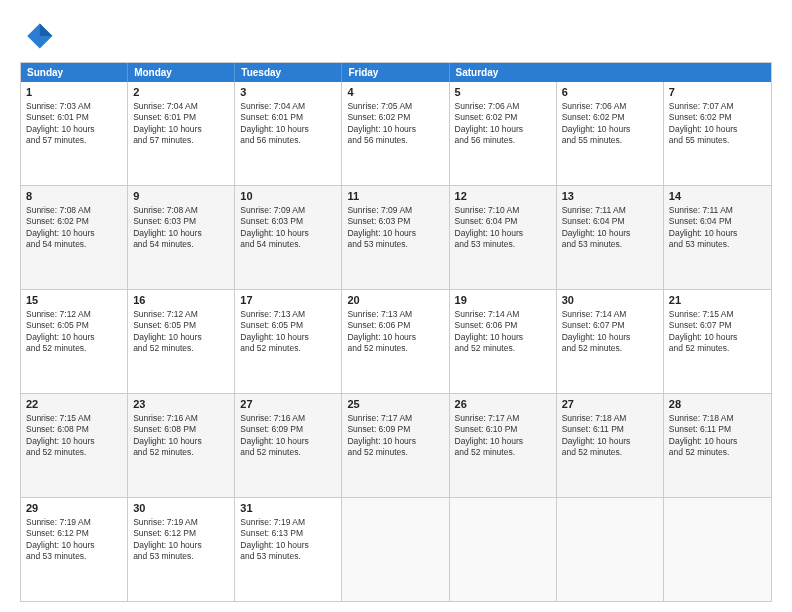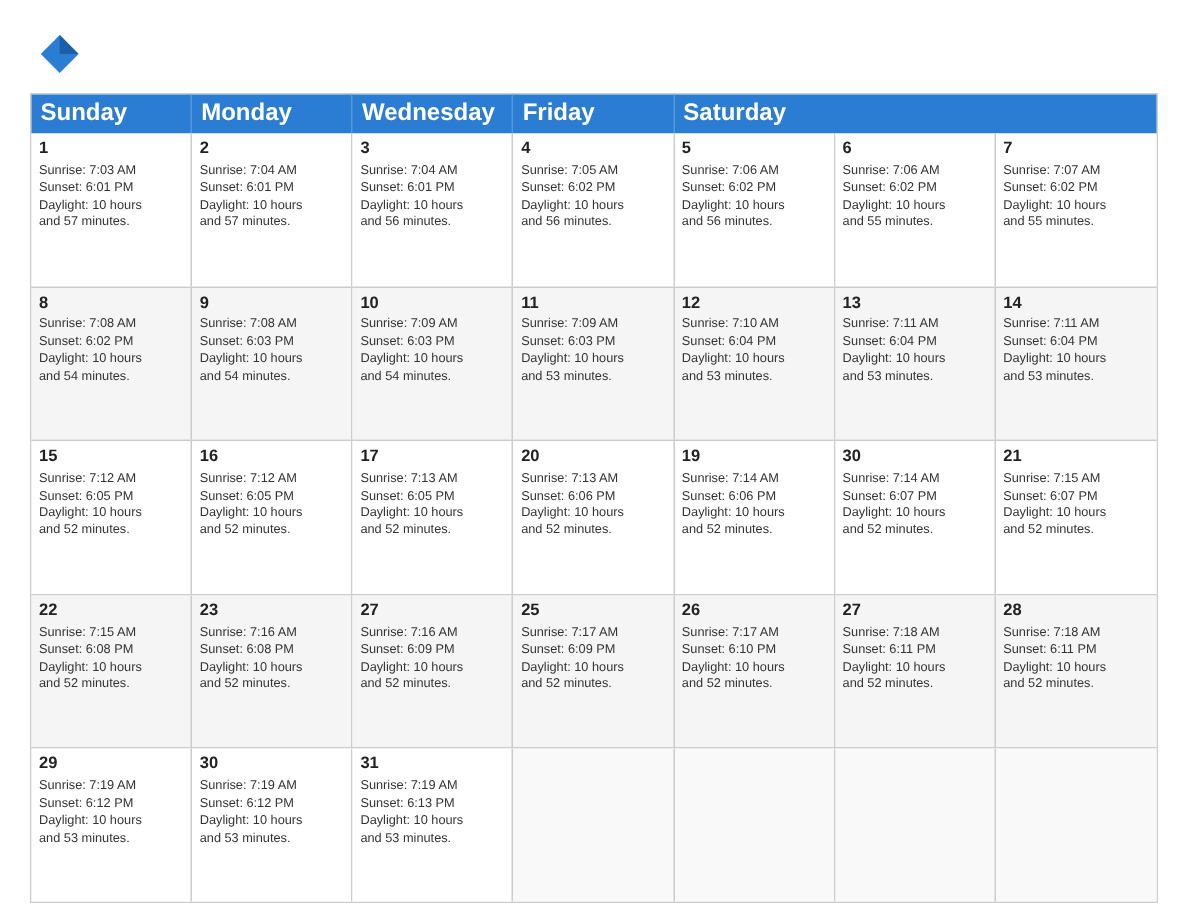--- a/index.html
+++ b/index.html
@@ -62,21 +62,21 @@
       border: 1px solid #ccc;
     }
     .cal-header {
       display: grid;
       grid-template-columns: repeat(7, 1fr);
       background: #2b7dd4;
     }
     .cal-header-cell {
       color: #fff;
       font-weight: bold;
-      font-size: 16px;
+      font-size: 10px;
       padding: 4px 6px;
       border-right: 1px solid #5599dd;
       text-align: left;
     }
     .cal-header-cell:last-child { border-right: none; }
     .cal-body {
       flex: 1;
       display: flex;
       flex-direction: column;
     }
@@ -125,21 +125,21 @@
     <div class="title-block">
       <div class="main-title"></div>
       <div class="subtitle"></div>
     </div>
   </div>
 
   <div class="calendar">
     <div class="cal-header" id="cal-header">
         <div class="cal-header-cell">Sunday</div>
         <div class="cal-header-cell">Monday</div>
-        <div class="cal-header-cell">Wednesday</div>
+        <div class="cal-header-cell">Tuesday</div>
         <div class="cal-header-cell">Friday</div>
         <div class="cal-header-cell">Saturday</div>
       </div>
     <div class="cal-body" id="cal-body">
         <div class="cal-row">
           <div class="cal-cell">
             <span class="day-num">1</span>
             <div>Sunrise: 7:03 AM</div>
             <div>Sunset: 6:01 PM</div>
             <div>Daylight: 10 hours</div>

